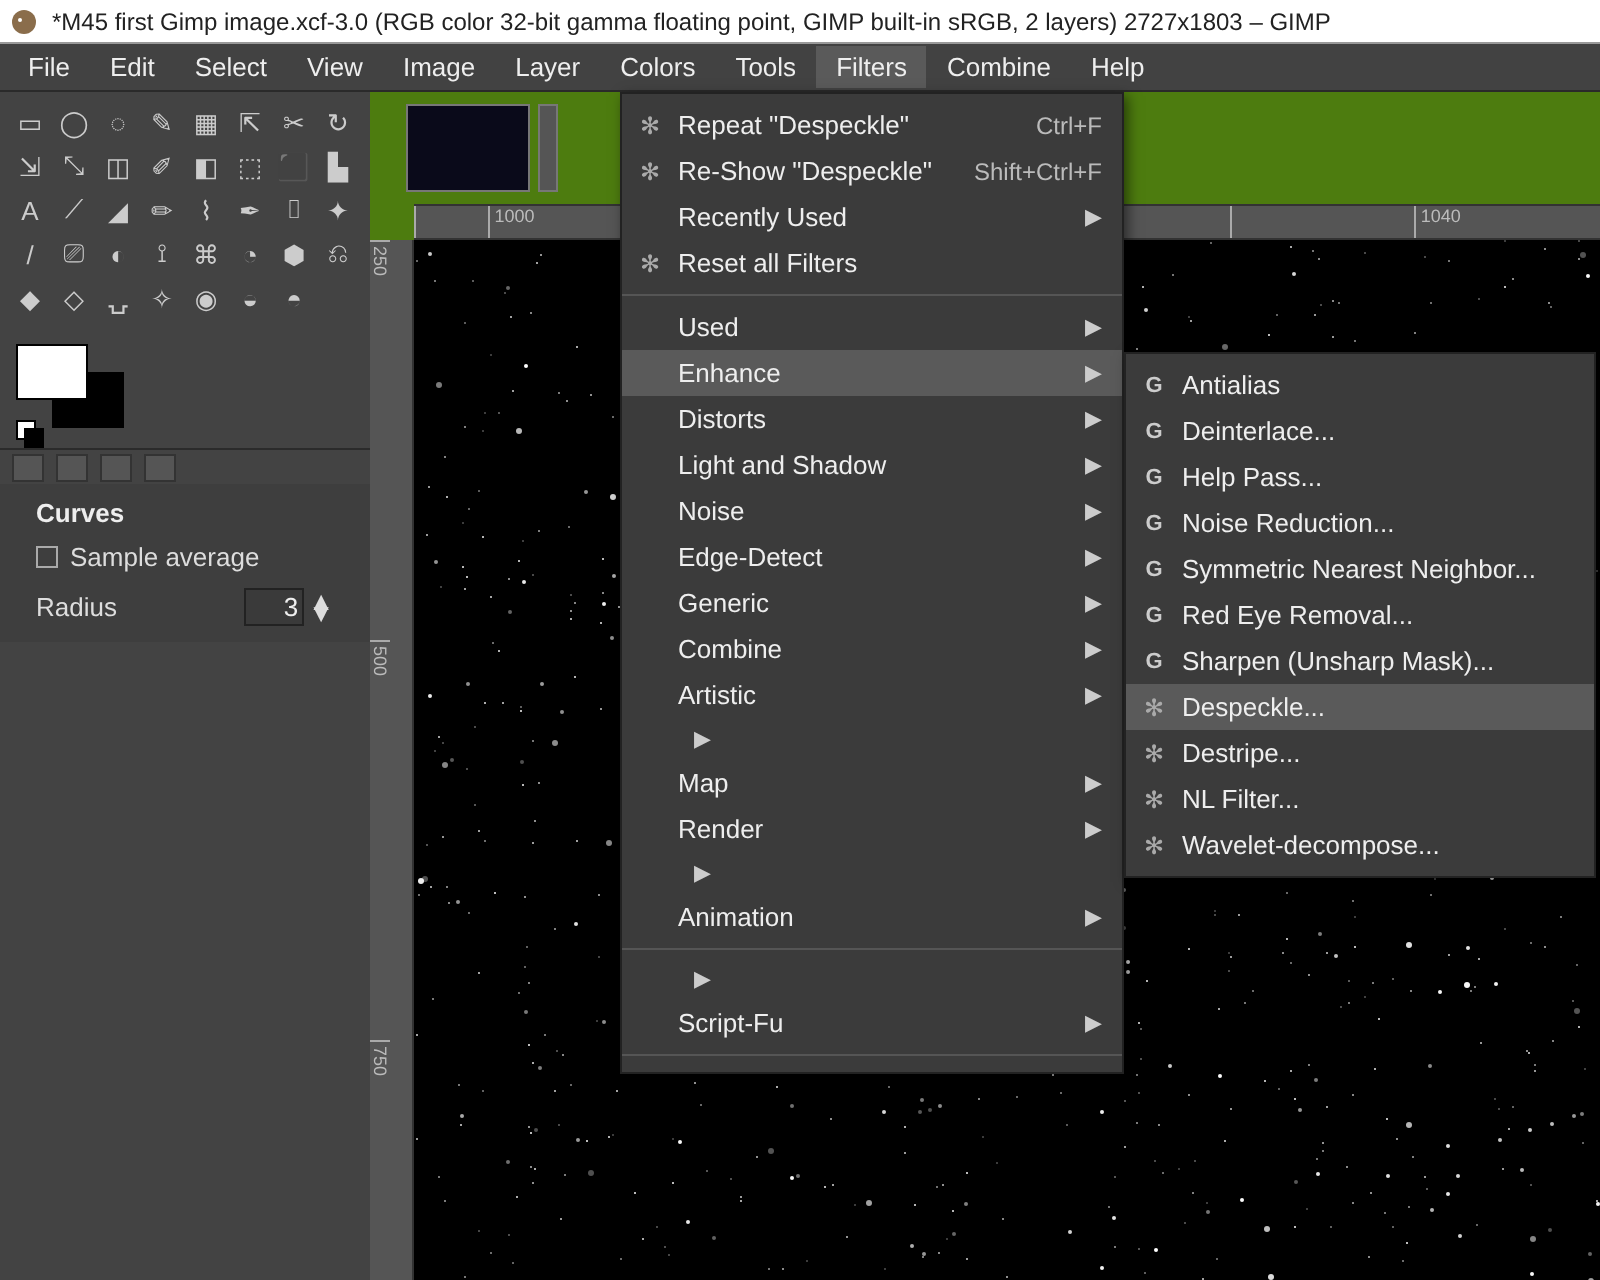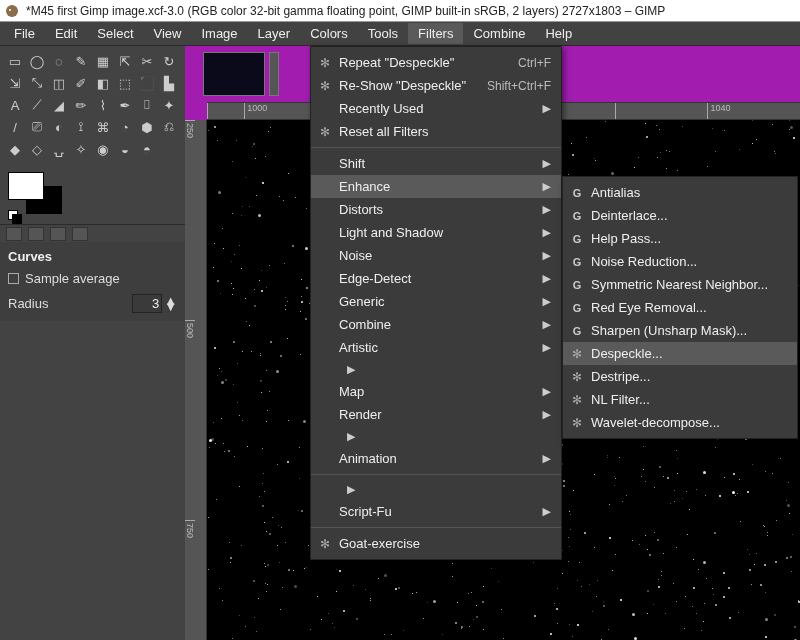--- a/index.html
+++ b/index.html
@@ -16,29 +16,29 @@
   .toolbtn { width:22px; height:22px; display:flex; align-items:center; justify-content:center; color:#ccc; }
   .fgbg { position:relative; width:60px; height:52px; margin:8px 0 0 8px; }
   .swatch { width:36px; height:28px; position:absolute; border:1px solid #000; }
   .swatch.fg { top:0; left:0; background:#fff; z-index:2; }
   .swatch.bg { top:14px; left:18px; background:#000; }
   .mini { position:absolute; bottom:0; left:0; width:14px; height:14px; }
   .mini::before{content:"";position:absolute;top:0;left:0;width:8px;height:8px;background:#fff;border:1px solid #000;}
   .mini::after{content:"";position:absolute;bottom:0;right:0;width:8px;height:8px;background:#000;border:1px solid #000;}
   .dock-divider { height:18px; border-top:1px solid #2b2b2b; display:flex; align-items:center; gap:6px; padding:2px 6px;}
   .dock-divider span{width:16px;height:14px;background:#555;border:1px solid #333;}
-  .curves-panel { background:#3e3e3e; padding:4px 8px; }
+  .curves-panel { background:#3e3e3e; padding:4px 18px; }
   .curves-title { font-weight:bold; color:#eee; font-size:13px; padding:3px 0;}
   .sample-row { display:flex; align-items:center; gap:6px; padding:4px 0;}
   .chk { width:11px; height:11px; border:1px solid #aaa;}
   .radius-row { display:flex; align-items:center; justify-content:space-between; padding:4px 0;}
   .spinner { display:flex; align-items:center; gap:2px;}
   .spinner input{width:30px;background:#3a3a3a;color:#eee;border:1px solid #222;text-align:right;padding:1px 2px;}
   .spinner .arrows{display:flex;flex-direction:column;line-height:6px;font-size:8px;color:#aaa;}
-  .canvas-wrap { flex:1; position:relative; background:#a21caf;}
+  .canvas-wrap { flex:1; position:relative; background:#4d7c0f;}
   .thumb-area{position:absolute;top:0;left:0;height:56px;width:100%;display:flex;align-items:flex-start;}
   .thumb{width:62px;height:44px;background:#0a0a1a;margin:6px 0 0 18px;border:1px solid #777;}
   .thumb2{width:10px;height:44px;background:#555;margin:6px 0 0 4px;border:1px solid #777;}
   .ruler-h{position:absolute;top:56px;left:22px;right:0;height:18px;background:#555;border-top:1px solid #333;border-bottom:1px solid #333;display:flex;}
   .ruler-h .tick{position:relative;width:100px;height:100%;border-left:1px solid #aaa;color:#bbb;font-size:9px;padding-left:2px;}
   .ruler-v{position:absolute;top:74px;left:0;width:22px;bottom:0;background:#555;border-right:1px solid #333;}
   .ruler-v .tickv{position:relative;height:100px;border-top:1px solid #aaa;color:#bbb;font-size:9px;writing-mode:vertical-rl;text-orientation:mixed;padding-top:2px;}
   .canvas{position:absolute;top:74px;left:22px;right:0;bottom:0;background:#000;overflow:hidden;}
   .star{position:absolute;background:#fff;border-radius:50%;}
   
@@ -1099,21 +1099,21 @@
       <span class="label">Recently Used</span>
       <span class="arrow">▶</span>
     </div>
   <div class="ditem">
       <span class="picon gear"></span>
       <span class="label">Reset all Filters</span>
     </div>
   <div class="dsep"></div>
   <div id="filter-cats">
       <div class="ditem">
-        <span class="label">Shift</span>
+        <span class="label">Used</span>
         <span class="arrow">▶</span>
       </div>
       <div class="ditem highlight">
         <span class="label">Enhance</span>
         <span class="arrow">▶</span>
       </div>
       <div class="ditem">
         <span class="label">Distorts</span>
         <span class="arrow">▶</span>
       </div>
@@ -1164,24 +1164,20 @@
   <div id="filter-fu">
       <div class="ditem">
         <span class="arrow">▶</span>
       </div>
       <div class="ditem">
         <span class="label">Script-Fu</span>
         <span class="arrow">▶</span>
       </div>
     </div>
   <div class="dsep"></div>
-  <div class="ditem">
-      <span class="picon gear"></span>
-      <span class="label">Goat-exercise</span>
-    </div>
 </div>
 
 <div class="dropdown dd-enhance">
   <div id="enhance-items">
       <div class="ditem">
         <span class="picon g"></span>
         <span class="label">Antialias</span>
       </div>
       <div class="ditem">
         <span class="picon g"></span>

